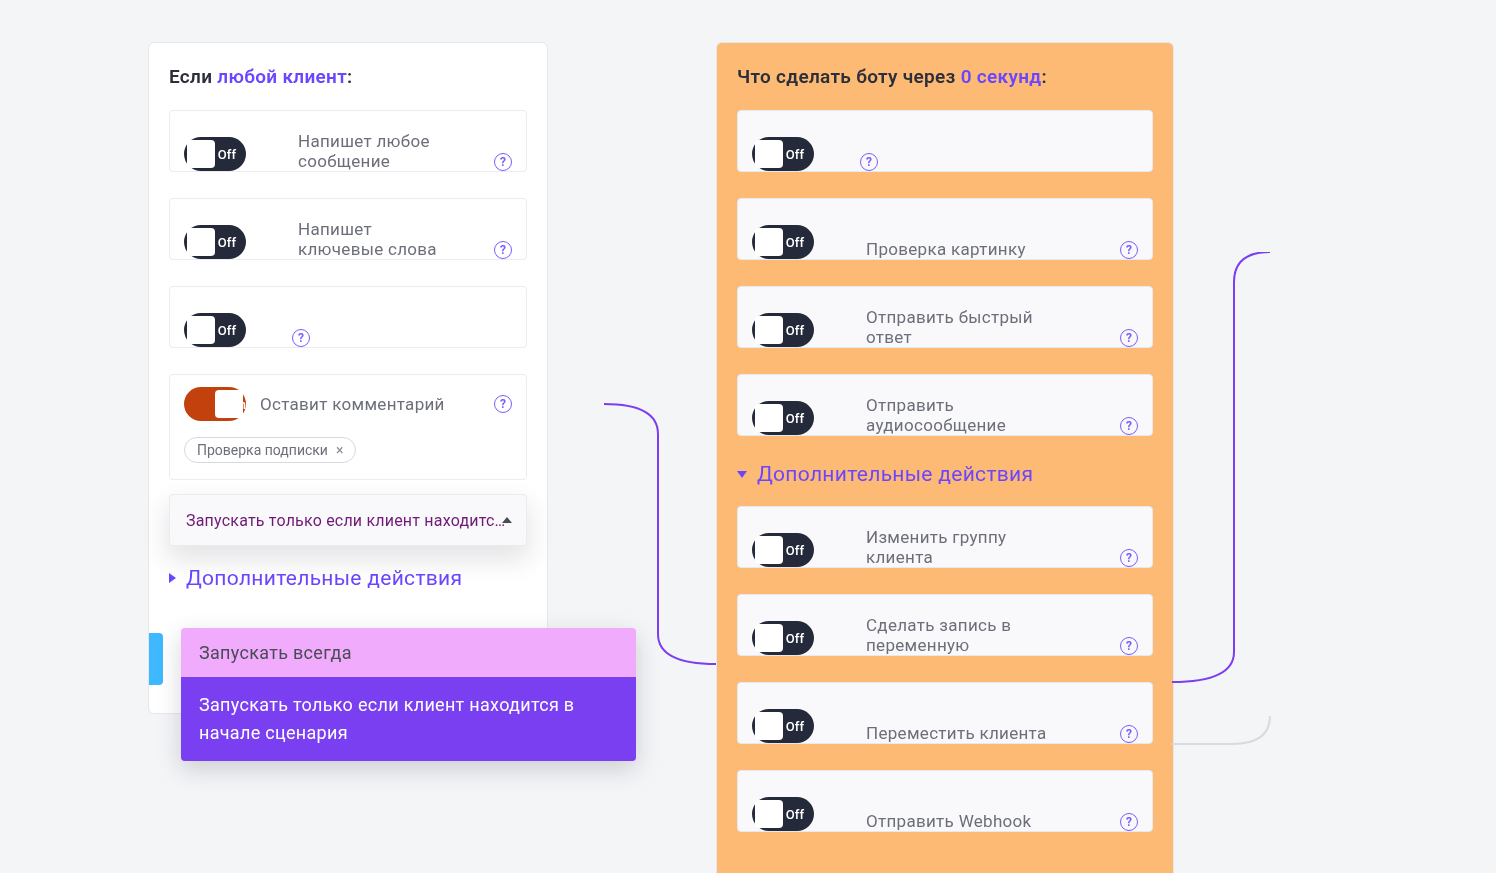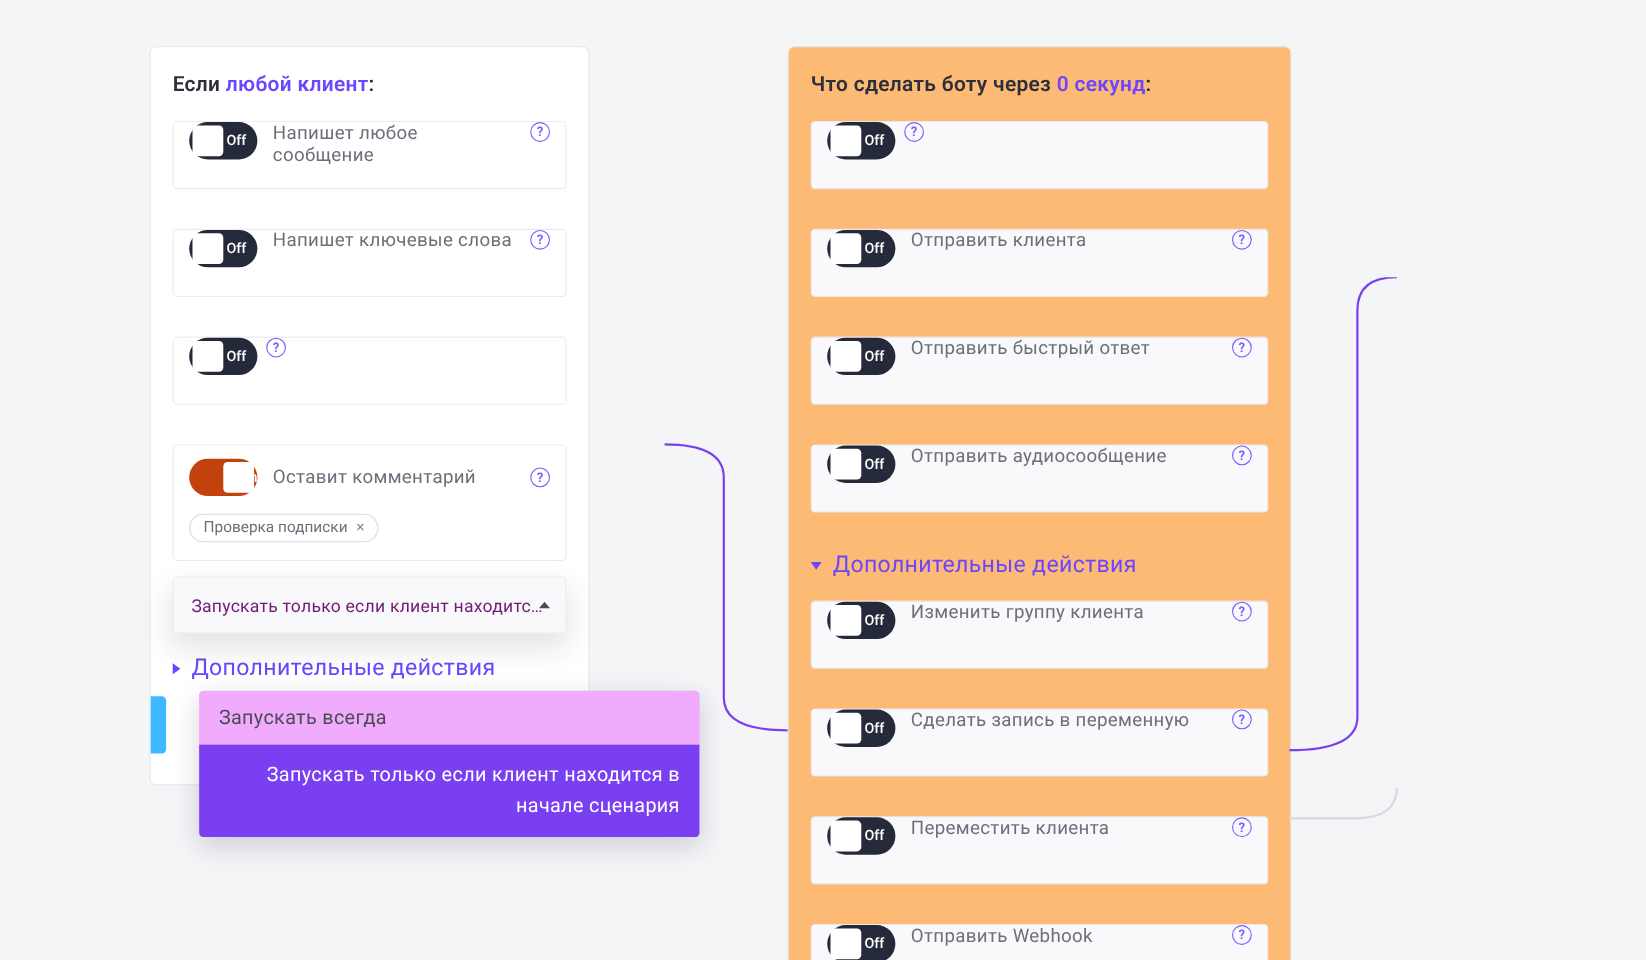--- a/index.html
+++ b/index.html
@@ -12,21 +12,21 @@
     position: relative;
   }
   .panel {
     background: #fff;
     border: 1px solid #e5e7eb;
     border-radius: 6px;
     position: absolute;
     padding: 22px 20px;
   }
   .panel-left {
-    left: 136px;
+    left: 148px;
     top: 42px;
     width: 400px;
     height: 672px;
   }
   .panel-right {
     left: 716px;
     top: 42px;
     width: 458px;
     padding-bottom: 63px;
     background: #fdba74;
@@ -37,25 +37,26 @@
     color: #2c2f3a;
     margin-bottom: 22px;
     letter-spacing: 0.3px;
   }
   .panel-title .accent { color: #6b46ff; }
   .row-item {
     border: 1px solid #ececf0;
     border-radius: 4px;
     height: 62px;
     display: flex;
-    align-items: flex-start;
+    align-items: flex-end;
     padding: 0 14px;
-    margin-bottom: 36px;
+    margin-bottom: 26px;
     position: relative;
     background: #fff;
+    gap: 38px;
   }
   .panel-right .row-item {
     background: #f9f9fb;
     border-color: #e8e8ef;
   }
   .row-label {
     font-size: 17px;
     color: #6c6f7a;
     letter-spacing: 0.3px;
     flex: 1;
@@ -211,21 +212,20 @@
     padding: 14px 18px;
     font-size: 18px;
     color: #4a4c55;
     letter-spacing: 0.3px;
     cursor: pointer;
   }
   .menu-option.selected {
     background: #7b3ff2;
     color: #fff;
     line-height: 1.55;
-    text-align: right;
   }
   .connector {
     position: absolute;
     pointer-events: none;
   }
 </style>
 </head>
 <body>
 
 <div class="panel panel-left">
@@ -290,21 +290,21 @@
   <div class="row-item">
     <div class="toggle toggle-off">
         <span>Off</span>
       </div>
     <div class="help-icon">?</div>
   </div>
   <div class="row-item">
     <div class="toggle toggle-off">
         <span>Off</span>
       </div>
-    <div class="row-label">Отправить клиента</div>
+    <div class="row-label">Проверка картинку</div>
     <div class="help-icon">?</div>
   </div>
   <div class="row-item">
     <div class="toggle toggle-off">
         <span>Off</span>
       </div>
     <div class="row-label">Отправить быстрый ответ</div>
     <div class="help-icon">?</div>
   </div>
   <div class="row-item">

